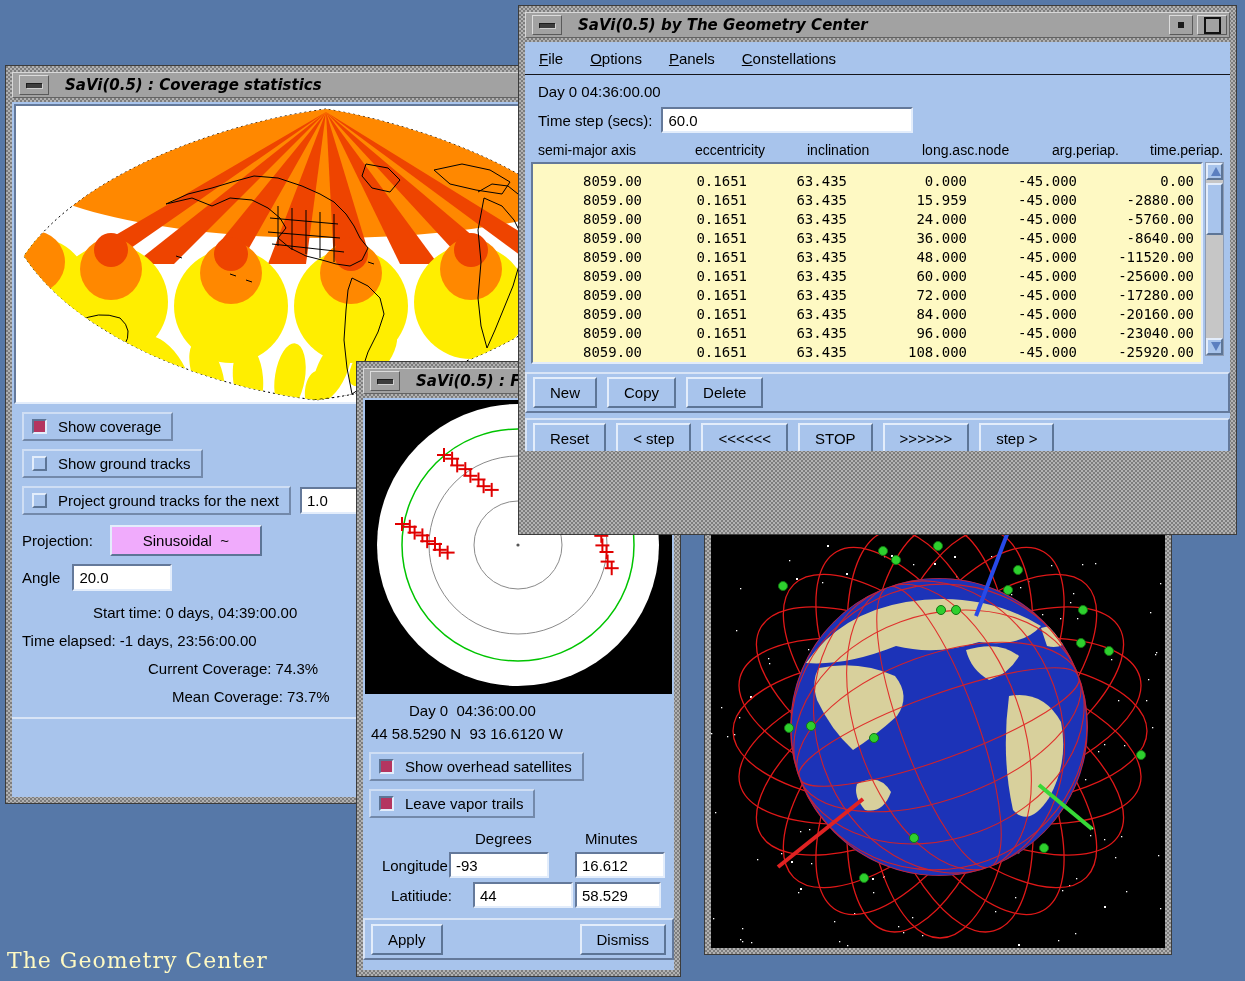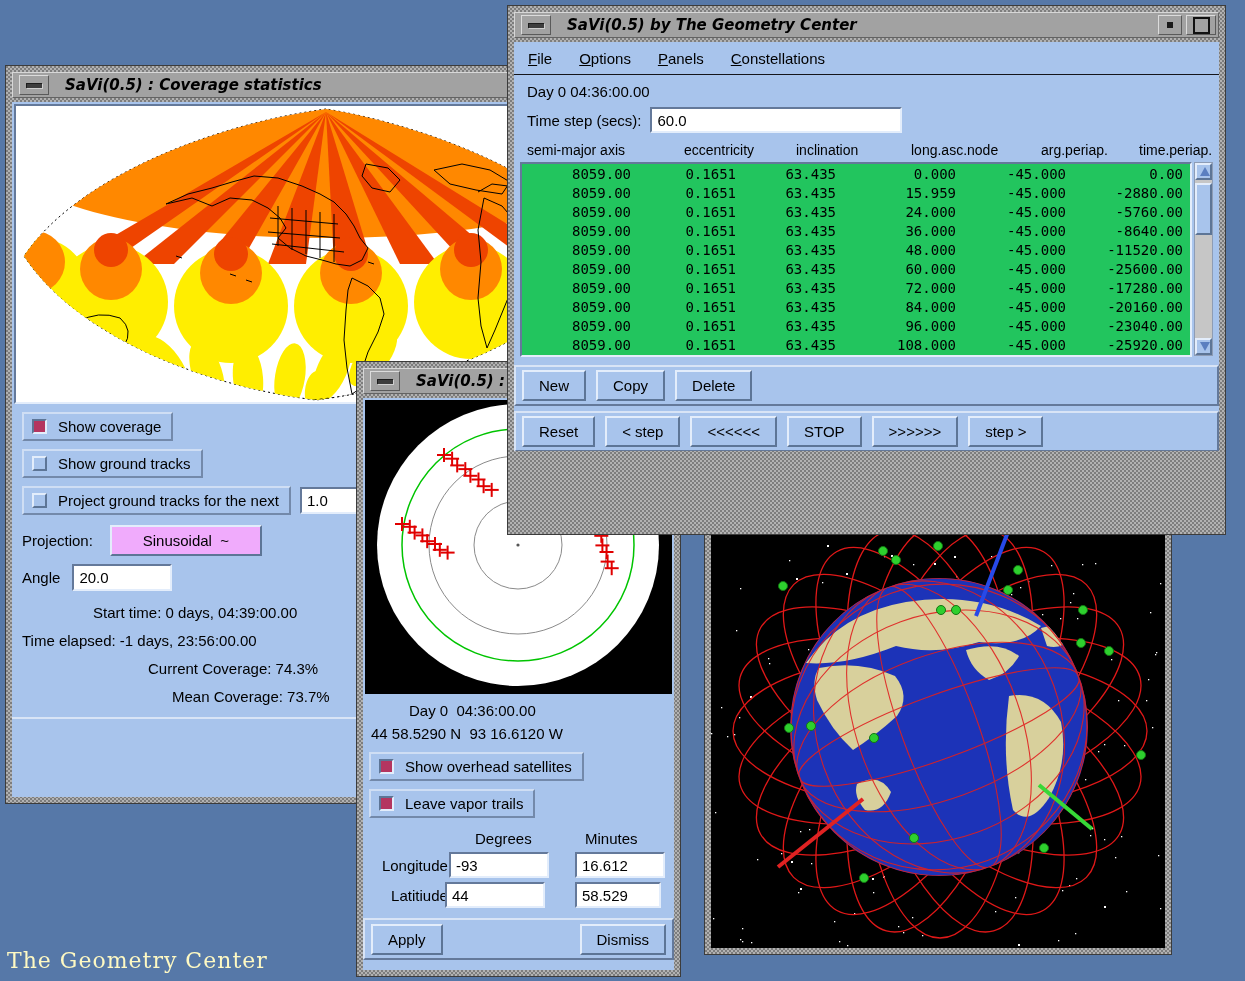--- a/index.html
+++ b/index.html
@@ -37,32 +37,32 @@
     display:flex;align-items:center;box-sizing:border-box;}
   .entry{background:#fff;color:#000;font-size:15px;font-family:"Liberation Sans",sans-serif;
     border:2px solid;border-color:#64799a #e3edfb #e3edfb #64799a;padding:2px 5px;
     box-sizing:border-box;outline:none;}
   .checkrow{display:inline-flex;align-items:center;gap:11px;padding:4px 10px 4px 8px;
     border:2px solid;border-color:#cfdef4 #7389aa #7389aa #cfdef4;background:#a8c4ec;}
   .indicator{width:15px;height:15px;box-sizing:border-box;flex:0 0 auto;
     border:2px solid;border-color:#e3edfb #5d7596 #5d7596 #e3edfb;background:#a8c4ec;}
   .indicator.checked{background:#b43560;border-color:#5d7596 #e3edfb #e3edfb #5d7596;}
   
-  #main-window{left:508px;top:6px;width:717px;height:528px;z-index:30;}
+  #main-window{left:519px;top:6px;width:717px;height:528px;z-index:30;}
   #main-window .content{height:409px;}
   .menubar{display:flex;align-items:center;height:32px;border-bottom:1px solid #15151a;padding-left:14px;gap:27px;}
   .menu-item{font-size:15px;color:#000;cursor:default;}
   .clockline{margin:8px 0 0 13px;font-size:15px;}
   .tsrow{display:flex;align-items:center;margin:7px 0 0 13px;}
   .tsrow .entry{margin-left:9px;width:252px;height:26px;}
   .hdrrow{position:relative;height:18px;margin:9px 6px 0 6px;font-size:14px;}
   .hdrrow span{position:absolute;top:0;white-space:pre;}
   .tablewrap{display:flex;margin:2px 6px 0 6px;}
-  .listbox{flex:1;background:#22c55e;border:2px solid;border-color:#64799a #e3edfb #e3edfb #64799a;
-    height:190px;overflow:hidden;padding-top:1px;box-sizing:content-box;}
+  .listbox{flex:1;background:#fef9c3;border:2px solid;border-color:#64799a #e3edfb #e3edfb #64799a;
+    height:190px;overflow:hidden;padding-top:8px;box-sizing:content-box;}
   .trow{display:flex;font:14px "DejaVu Sans Mono",monospace;line-height:19px;color:#000;}
   .tcell{text-align:right;white-space:pre;}
   .scrollbar{width:19px;height:194px;margin-left:2px;display:flex;flex-direction:column;
     background:#c6c6c6;border:1px solid #8d9cb5;box-sizing:border-box;}
   .sbarrow{height:17px;background:#a8c4ec;border:2px solid;border-color:#e3edfb #5d7596 #5d7596 #e3edfb;
     box-sizing:border-box;position:relative;}
   .sbarrow.up:before{content:"";position:absolute;left:2.5px;top:2px;
     border-left:5px solid transparent;border-right:5px solid transparent;border-bottom:9px solid #5b7fc0;}
   .sbarrow.down:before{content:"";position:absolute;left:2.5px;top:2px;
     border-left:5px solid transparent;border-right:5px solid transparent;border-top:9px solid #5b7fc0;}
@@ -316,21 +316,21 @@
         <span style="left:112px;">Degrees</span>
         <span style="left:222px;">Minutes</span>
       </div>
       <div class="fe-row">
         <span class="rowlabel">Longitude:</span>
         <input class="entry" style="left: 86px; width: 100px;" value="-93">
         <input class="entry" style="left: 212px; width: 90px;" value="16.612">
       </div>
       <div class="fe-row" style="margin-top:2px;">
         <span class="rowlabel">Latitiude:</span>
-        <input class="entry" style="left: 82px; width: 100px;" value="44">
+        <input class="entry" style="left: 110px; width: 100px;" value="44">
         <input class="entry" style="left: 212px; width: 86px;" value="58.529">
       </div>
       <div class="group fe-bottom">
         <span class="btn">Apply</span>
         <span class="btn">Dismiss</span>
       </div>
     </div>
   </div>
 
   <div class="window" id="camera-window">

